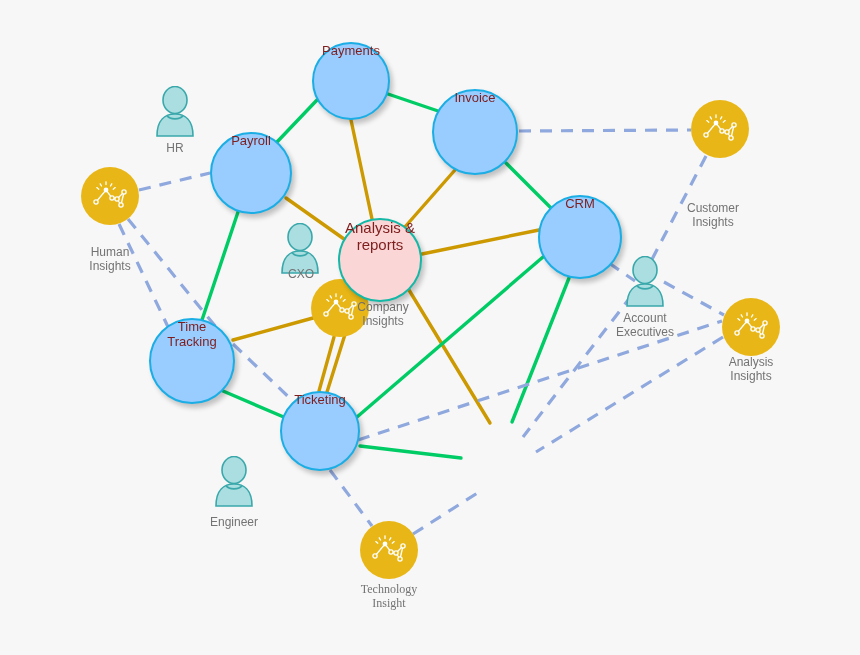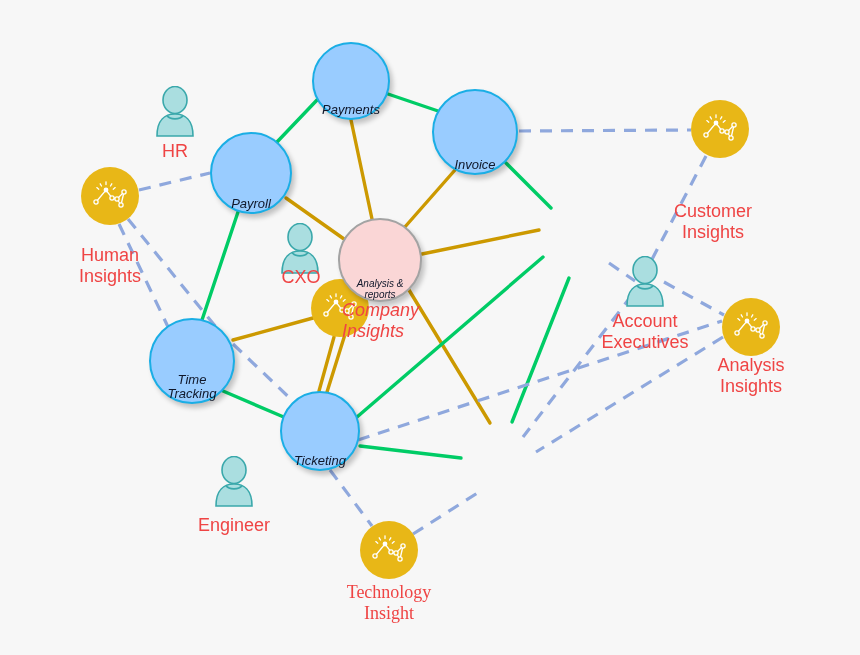--- a/index.html
+++ b/index.html
@@ -20,50 +20,49 @@
     left: 0;
     top: 0;
     width: 860px;
     height: 655px;
   }
   .node {
     position: absolute;
     border-radius: 50%;
     box-sizing: border-box;
     display: flex;
-    align-items: flex-end;
+    align-items: flex-start;
     justify-content: center;
     text-align: center;
     line-height: 1.12;
-    color: #0f172a;
-    font-style: italic;
+    color: #7f1d1d;
   }
   .node.app {
     background: #99ccff;
     border: 2px solid #1aaee5;
     font-size: 13px;
     box-shadow: 3px 4px 5px rgba(0,0,0,0.22);
   }
   .node.hub {
     background: #fad6d6;
-    border: 2px solid #a3a3a3;
-    font-size: 10px;
+    border: 2px solid #14b8a6;
+    font-size: 15px;
     box-shadow: 3px 4px 5px rgba(0,0,0,0.22);
   }
   .node.insight {
     background: #e8b717;
     border: none;
   }
   .node-label-inner {
     padding: 0 3px;
   }
   .caption {
     position: absolute;
-    font-size: 18px;
-    color: #ef4444;
+    font-size: 12px;
+    color: #737373;
     text-align: center;
     line-height: 1.18;
     white-space: pre-line;
   }
   .person {
     position: absolute;
   }
   .insight-glyph {
     position: absolute;
     left: 50%;
@@ -219,21 +218,21 @@
       <g fill="#e8b717" stroke="#ffffff" stroke-width="1.3">
         <circle cx="5" cy="21" r="2.1"></circle>
           <circle cx="21" cy="17" r="2.1"></circle>
         <circle cx="26" cy="18" r="2.1"></circle>
           <circle cx="33" cy="11" r="2.1"></circle>
         <circle cx="30" cy="24" r="2.1"></circle>
       </g>
       <circle cx="15" cy="9" r="2.4" fill="#ffffff"></circle>
     </svg>
   </div>
-  <div class="caption" style="left:342px;top:300px;width:82px;text-align:left;font-style:italic;">Company
+  <div class="caption" style="left:342px;top:300px;width:82px;text-align:center;">Company
 Insights</div>
 
   <div class="node insight" style="left:722px;top:298px;width:58px;height:58px;">
     <svg class="insight-glyph" width="38" height="30" viewBox="0 0 38 30">
       <g stroke="#ffffff" stroke-width="1.3" fill="none" stroke-linecap="round">
         <path d="M5 21 L15 9 L21 17 L26 18 L33 11"></path>
         <path d="M26 18 L30 24"></path>
         <path d="M33 11 L30 24"></path>
         <path d="M15 3.5 L15 0.8"></path>
           <path d="M10.5 5 L9.2 2.8"></path>
@@ -284,20 +283,23 @@
   </div>
 
   <div class="node app" style="left:210px;top:132px;width:82px;height:82px;">
     <span class="node-label-inner">Payroll</span>
   </div>
 
   <div class="node app" style="left:432px;top:89px;width:86px;height:86px;">
     <span class="node-label-inner">Invoice</span>
   </div>
 
+  <div class="node app" style="left:538px;top:195px;width:84px;height:84px;">
+    <span class="node-label-inner">CRM</span>
+  </div>
 
   <div class="node app" style="left:149px;top:318px;width:86px;height:86px;">
     <span class="node-label-inner">Time
 Tracking</span>
   </div>
 
   <div class="node app" style="left:280px;top:391px;width:80px;height:80px;">
     <span class="node-label-inner">Ticketing</span>
   </div>
 

